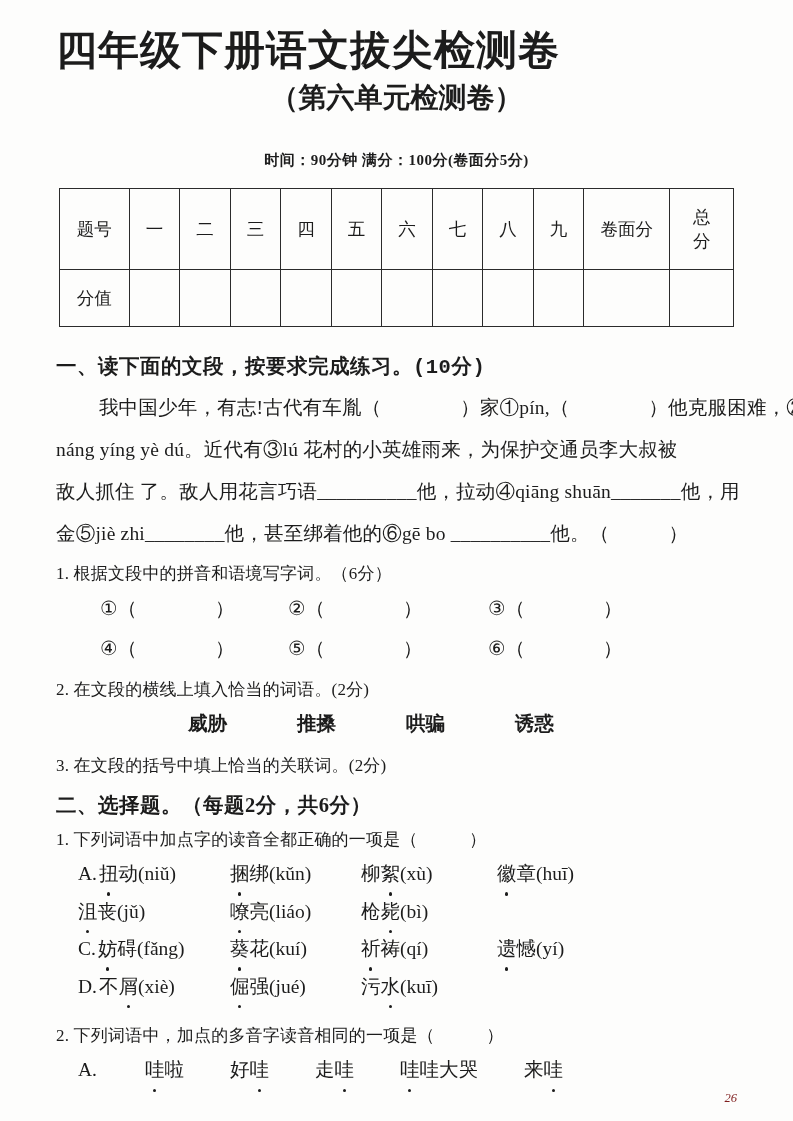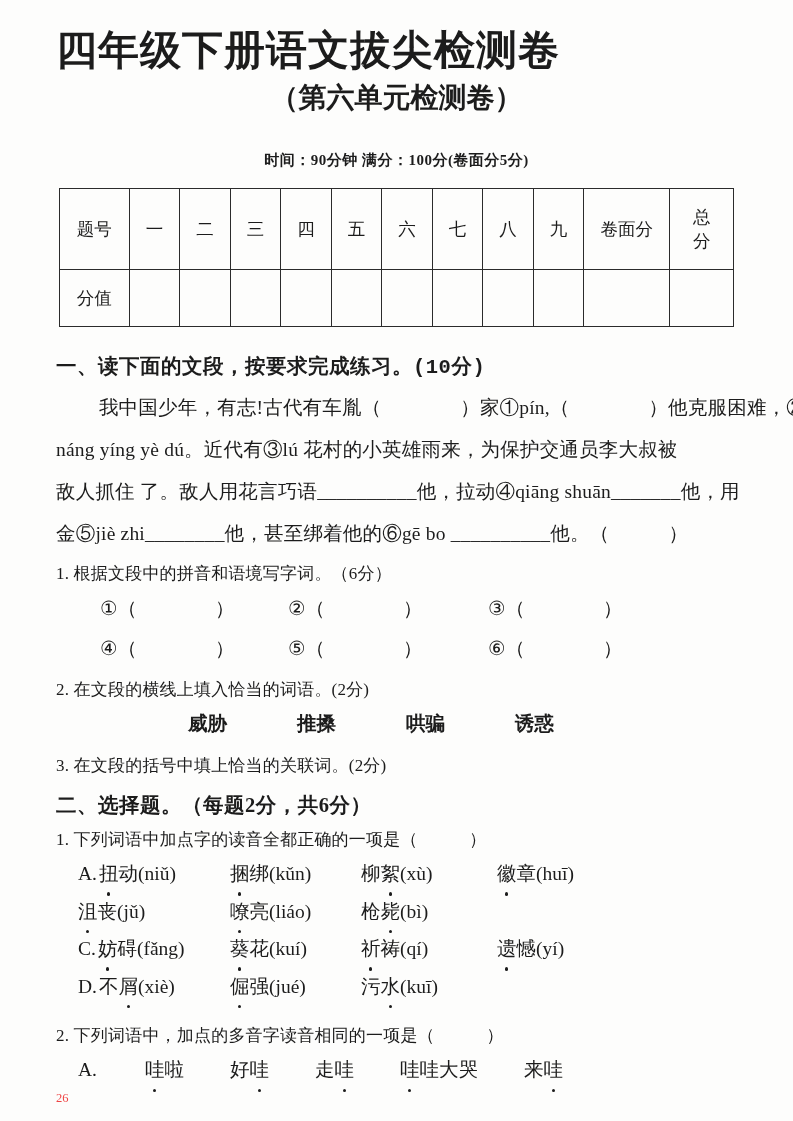--- a/index.html
+++ b/index.html
@@ -85,22 +85,22 @@
   .opt-label { margin-right: 2px; }
   .w { white-space: nowrap; }
   .dotchar { position: relative; display: inline-block; }
   .dotchar::after {
     content: ""; position: absolute;
     left: 50%; margin-left: -1.7px; bottom: -3px;
     width: 3.4px; height: 3.4px; border-radius: 50%;
     background: #1c1c1c;
   }
   .page-num {
-    text-align: left; font-size: 12.5px; line-height: 18px;
-    margin-top: 0; color: #ef4444;
+    text-align: right; font-size: 12.5px; line-height: 18px;
+    margin-top: 0; color: #7f1d1d; font-style: italic;
   }
 </style>
 </head>
 <body>
 
 <div class="page">
 
   <div class="title1">四年级下册语文拔尖检测卷</div>
   <div class="title2">（第六单元检测卷）</div>
   <div class="info">时间：90分钟  满分：100分(卷面分5分)</div>

